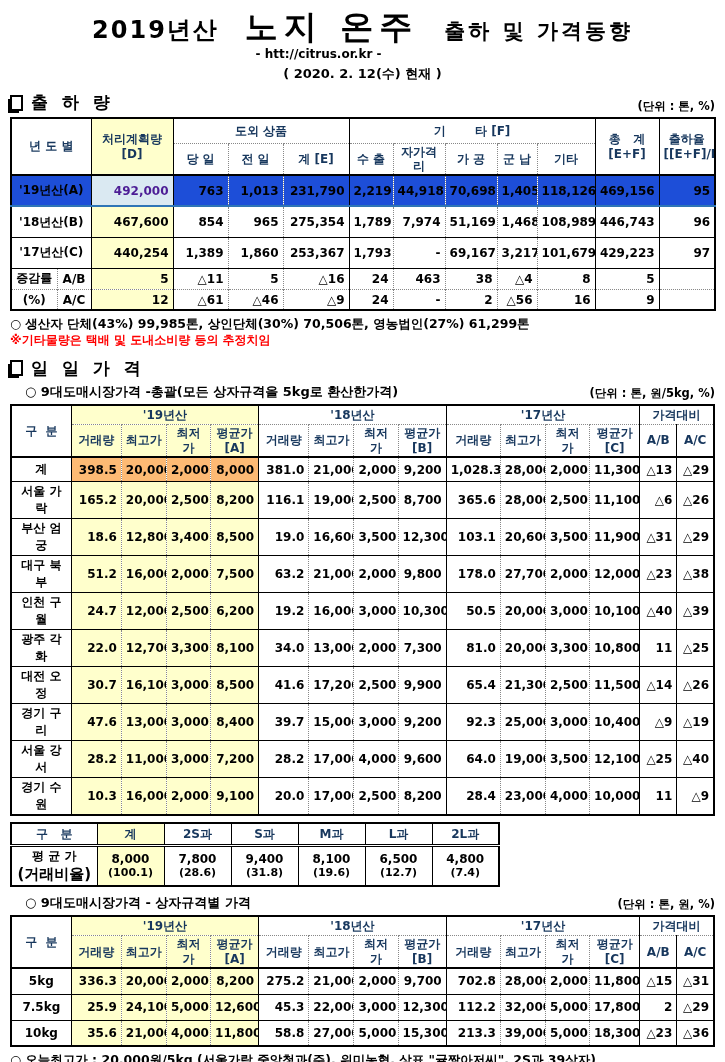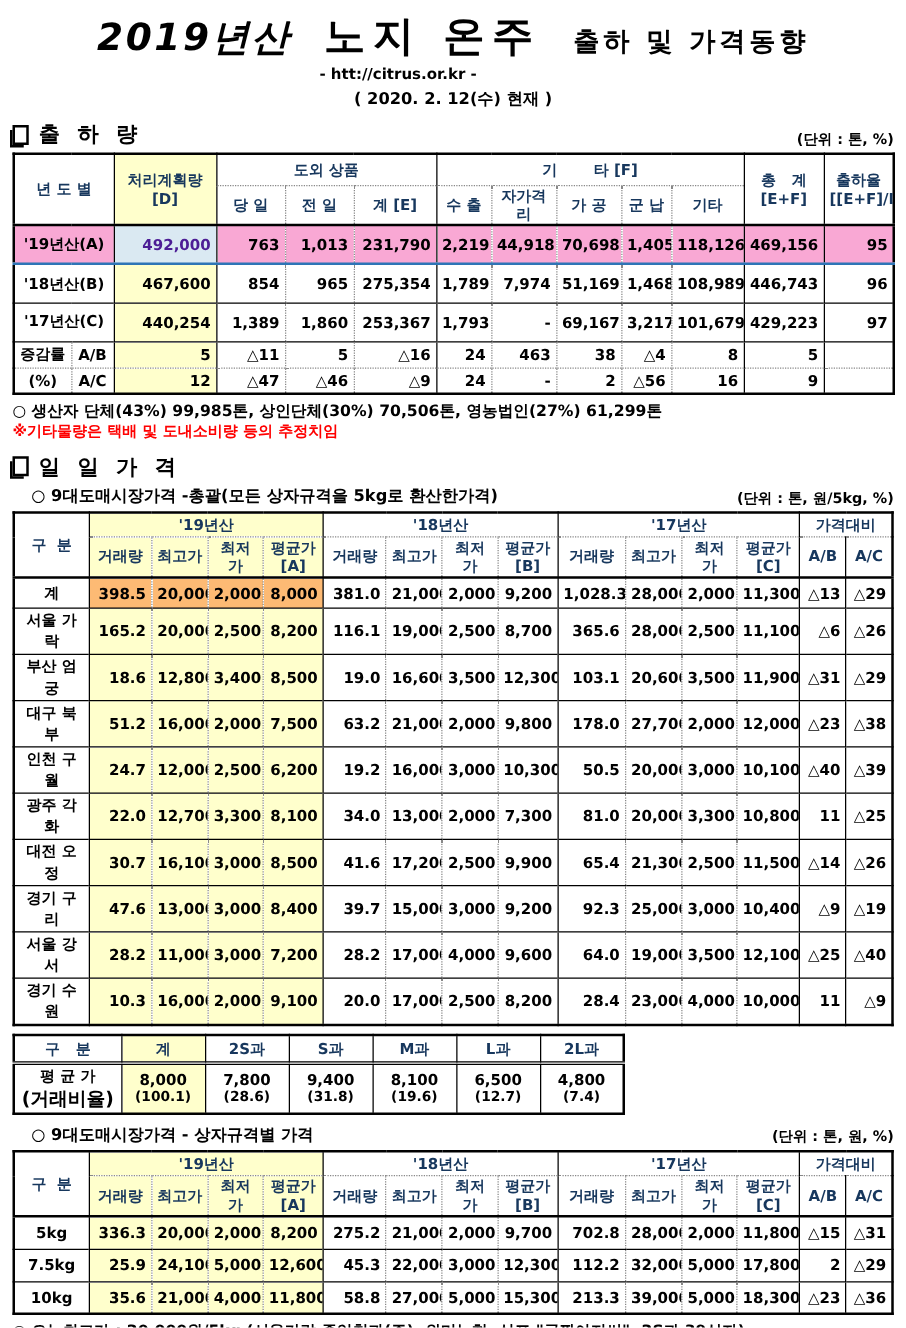--- a/index.html
+++ b/index.html
@@ -3,21 +3,21 @@
 <meta charset="utf-8">
 <style>
   * { box-sizing: border-box; margin: 0; padding: 0; }
   html,body { width: 725px; height: 1062px; background: #fff; overflow: hidden;
     font-family: "DejaVu Sans", "Liberation Sans", sans-serif; color:#000; }
   .page { padding: 4px 10px 0 10px; }
 
   
   .titlebar { position: relative; }
   .title-row { display:flex; justify-content:center; align-items:baseline; gap:26px; margin-top:6px; }
-  .t-year { font-size:30px; font-weight:bold; letter-spacing:2px;font-style:italic; }
+  .t-year { font-size:24px; font-weight:bold; letter-spacing:2px; }
   .t-main { font-size:33px; font-weight:900; letter-spacing:6px; line-height:1.0; }
   .t-suffix { font-size:21px; font-weight:bold; letter-spacing:3px; }
   .t-url { text-align:center; font-size:12px; font-weight:bold; margin-left:-88px; margin-top:1px; }
   .t-date { text-align:center; font-size:13px; font-weight:bold; margin-top:4px; }
 
   
   .sec { display:flex; justify-content:space-between; align-items:flex-end; margin-top:8px; }
   .sec-title { display:flex; align-items:center; gap:8px; font-size:17px; font-weight:900; letter-spacing:4px; }
   .sq { width:13px; height:16px; border:2px solid #000; background:#fff; box-shadow:-3px 3px 0 -1px #000; }
   .unit { font-size:11.5px; font-weight:bold; }
@@ -33,21 +33,21 @@
   .num { text-align:right; font-weight:bold; }
   .lbl { text-align:center; font-weight:bold; }
   .pre { white-space:pre; }
 
   
   .t1 { width:704px; }
   .t1 thead tr { height:25px; }
   .t1 tbody.years tr { height:31px; }
   .t1 tbody.growth tr { height:21px; }
   .t1 th.plan-h, .t1 td.plan { background:#FFFFCC; }
-  .t1 tbody.years tr:first-child td { background:#f9a8d4; }
+  .t1 tbody.years tr:first-child td { background:#1d4ed8; }
   .t1 tbody.years tr:first-child td.plan { background:#DAE9F2; color:#4c1d95; }
   .t1 tbody.years tr:first-child { border-bottom:2px solid #2E75B6; }
   .t1 tbody.growth { border-top:1px solid #000; }
   .t1 tbody.growth tr.r2 td { border-top:1px dotted #888; }
 
   .notes { margin-top:5px; line-height:1.32; }
   .note1 { font-size:12.5px; font-weight:bold; }
   .note2 { font-size:12px; font-weight:bold; color:#F00; }
 
   
@@ -196,21 +196,21 @@
         <td class="num d">38</td>
         <td class="num d">△4</td>
         <td class="num d">8</td>
         <td class="num">5</td>
         <td class="num"></td>
       </tr>
       <tr class="r2">
         <td class="lbl">(%)</td>
         <td class="lbl d">A/C</td>
         <td class="plan num">12</td>
-        <td class="num">△47</td>
+        <td class="num">△61</td>
         <td class="num d">△46</td>
         <td class="num d">△9</td>
         <td class="num">24</td>
         <td class="num d">-</td>
         <td class="num d">2</td>
         <td class="num d">△56</td>
         <td class="num d">16</td>
         <td class="num">9</td>
         <td class="num"></td>
       </tr>

